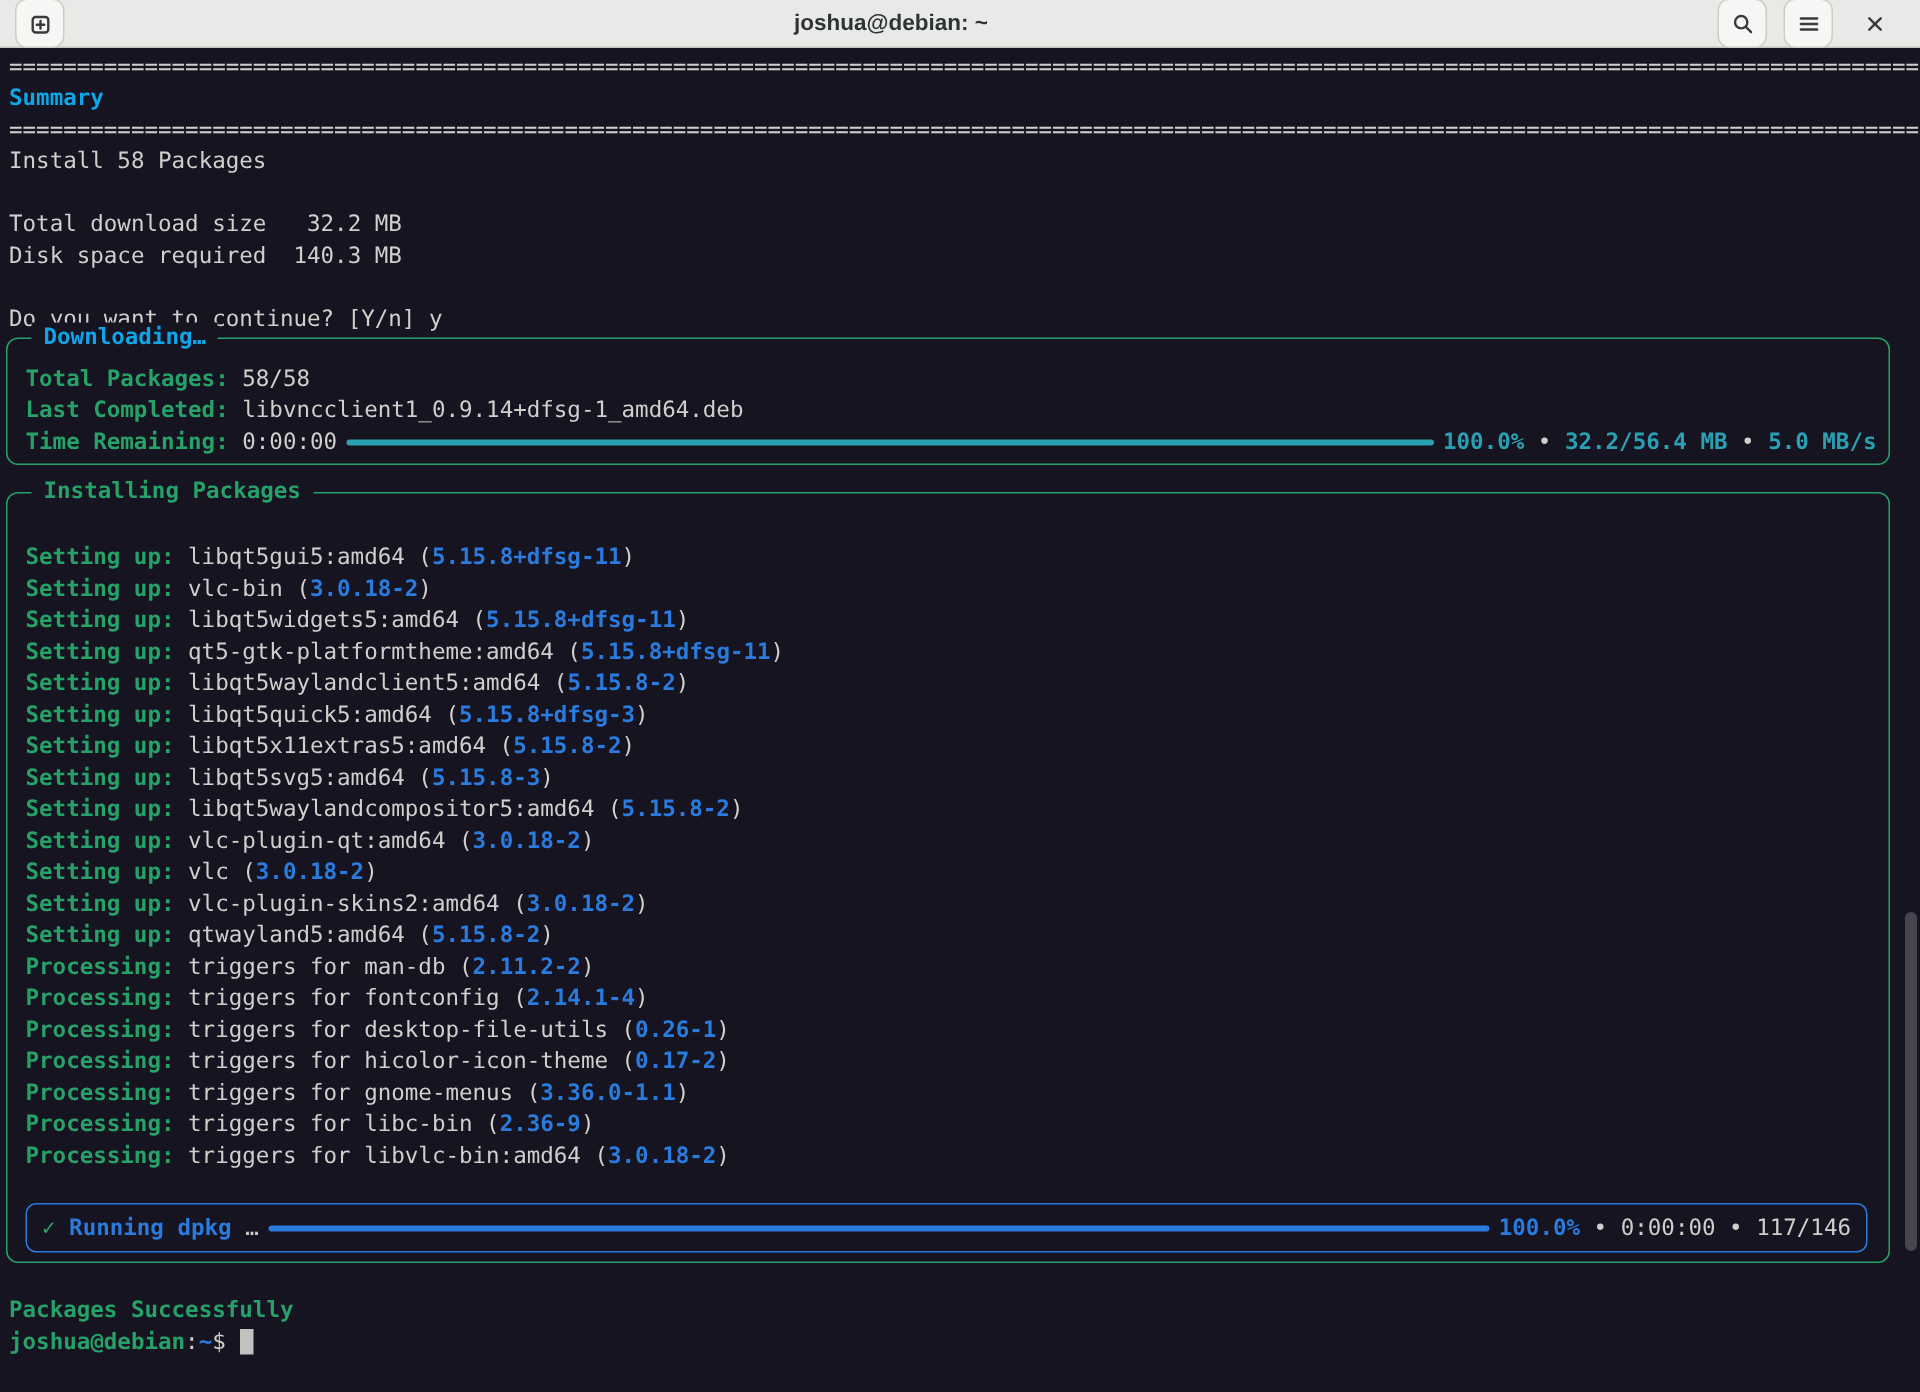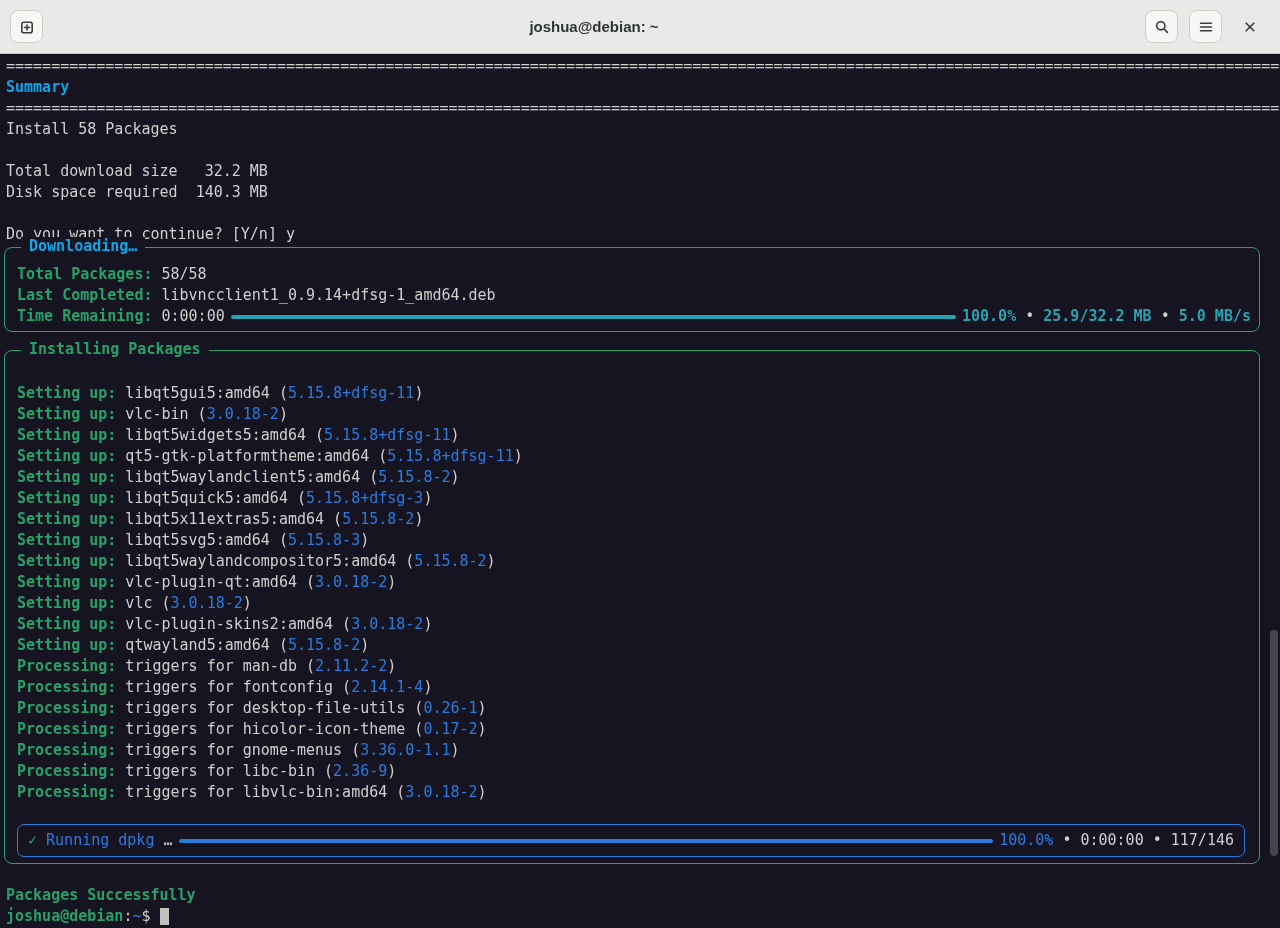--- a/index.html
+++ b/index.html
@@ -5,21 +5,21 @@
   :root{
     --bg:#171421; --fg:#d0cfcc; --green:#26a269; --cyan:#2aa1b3; --blue:#2a7bde;
     --header-bg:#e9e9e7; --header-fg:#2e3436;
   }
   *{box-sizing:border-box; margin:0; padding:0;}
   html,body{width:1280px; height:928px; overflow:hidden; background:var(--bg);}
   body{font-family:"DejaVu Sans Mono", monospace;}
 
   
   .titlebar{
-    height:54px; background:var(--header-bg);
+    height:32px; background:var(--header-bg);
     border-bottom:1px solid #c4c4c0;
     display:flex; align-items:center; padding:0 10px;
     font-family:"Liberation Sans","DejaVu Sans",sans-serif;
   }
   .hbtn{
     width:33px; height:33px; border-radius:8px;
     border:1px solid #cecec9; background:#f6f6f4;
     display:flex; align-items:center; justify-content:center;
     cursor:pointer; flex:0 0 auto;
   }
@@ -38,21 +38,21 @@
   }
   .tline{
     display:flex; align-items:center; height:21px; line-height:21px;
     padding-left:6px; overflow:hidden; white-space:pre;
   }
   .seg{white-space:pre;}
   .fg{color:var(--fg);}
   .white{color:#0ea5e9; font-weight:bold;}
   .green-bold{color:var(--green); font-weight:bold;}
   .cyan{color:var(--cyan); font-weight:bold;}
-  .blue{color:var(--blue); font-weight:normal;}
+  .blue{color:var(--blue); font-weight:bold;}
   .pbar{flex:1; height:4px; border-radius:2px; margin:0 6px; align-self:center;}
   .pbar.cyan-bar{background:var(--cyan);}
   .pbar.blue-bar{background:var(--blue);}
   .cursor{display:inline-block; width:9px; height:17px; background:#c3c1bd; align-self:center;}
 
   .panel{
     position:relative; border:1px solid var(--green); border-radius:8px;
     margin:2px 20px 0 4px; padding:16px 8px 4px 6px;text-align:center;
   }
   .panel.installing{margin-top:18px; padding-top:32px; padding-bottom:6px;}
@@ -126,21 +126,21 @@
       <div class="tline"><span class="seg fg">Disk space required  140.3 MB</span></div>
       <div class="tline"></div>
       <div class="tline"><span class="seg fg">Do you want to continue? [Y/n] y</span></div>
     </div>
 
   <div class="panel">
     <span class="panel-title white">Downloading…</span>
     <div>
         <div class="tline"><span class="seg green-bold">Total Packages:</span><span class="seg fg"> 58/58</span></div>
         <div class="tline"><span class="seg green-bold">Last Completed:</span><span class="seg fg"> libvncclient1_0.9.14+dfsg-1_amd64.deb</span></div>
-        <div class="tline"><span class="seg green-bold">Time Remaining:</span><span class="seg fg"> 0:00:00</span><span class="pbar cyan-bar"></span><span class="seg cyan">100.0%</span><span class="seg fg"> • </span><span class="seg cyan">25.9/32.2 MB</span><span class="seg fg"> • </span><span class="seg cyan">5.0 MB/s</span></div>
+        <div class="tline"><span class="seg green-bold">Time Remaining:</span><span class="seg fg"> 0:00:00</span><span class="pbar cyan-bar"></span><span class="seg cyan">100.0%</span><span class="seg fg"> • </span><span class="seg cyan">32.2/56.4 MB</span><span class="seg fg"> • </span><span class="seg cyan">5.0 MB/s</span></div>
       </div>
   </div>
 
   <div class="panel installing">
     <span class="panel-title green-bold">Installing Packages</span>
     <div>
         <div class="tline"><span class="seg green-bold">Setting up:</span><span class="seg fg"> libqt5gui5:amd64 (</span><span class="seg blue">5.15.8+dfsg-11</span><span class="seg fg">)</span></div>
         <div class="tline"><span class="seg green-bold">Setting up:</span><span class="seg fg"> vlc-bin (</span><span class="seg blue">3.0.18-2</span><span class="seg fg">)</span></div>
         <div class="tline"><span class="seg green-bold">Setting up:</span><span class="seg fg"> libqt5widgets5:amd64 (</span><span class="seg blue">5.15.8+dfsg-11</span><span class="seg fg">)</span></div>
         <div class="tline"><span class="seg green-bold">Setting up:</span><span class="seg fg"> qt5-gtk-platformtheme:amd64 (</span><span class="seg blue">5.15.8+dfsg-11</span><span class="seg fg">)</span></div>

